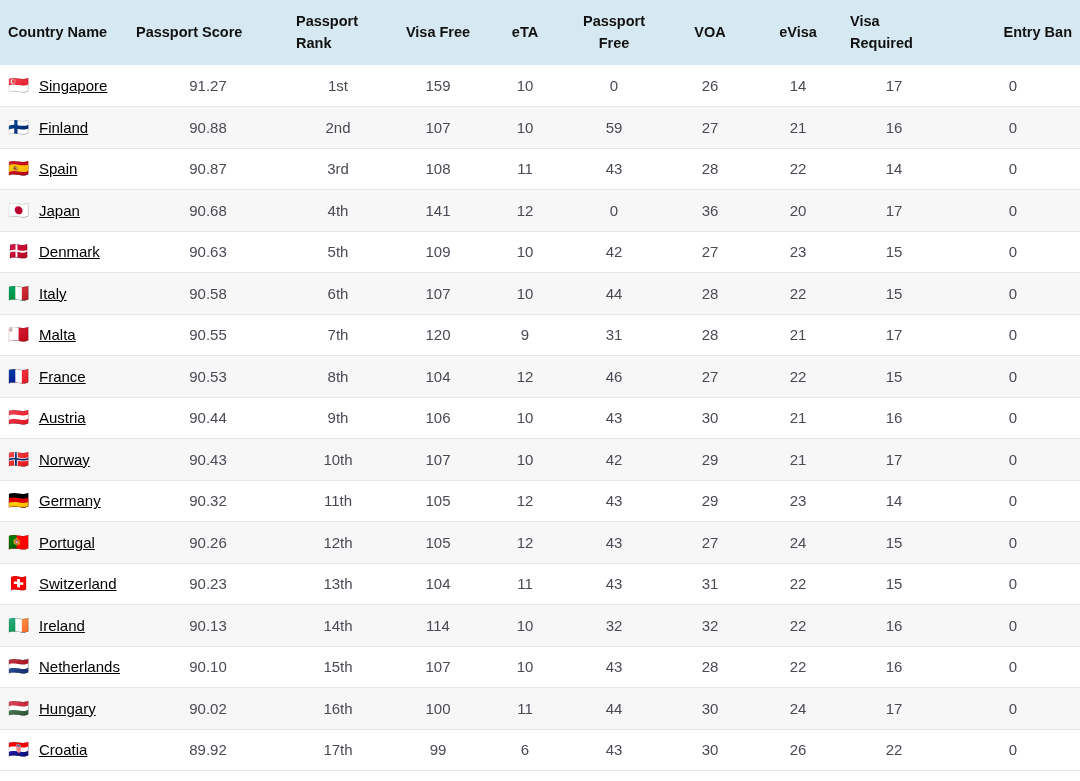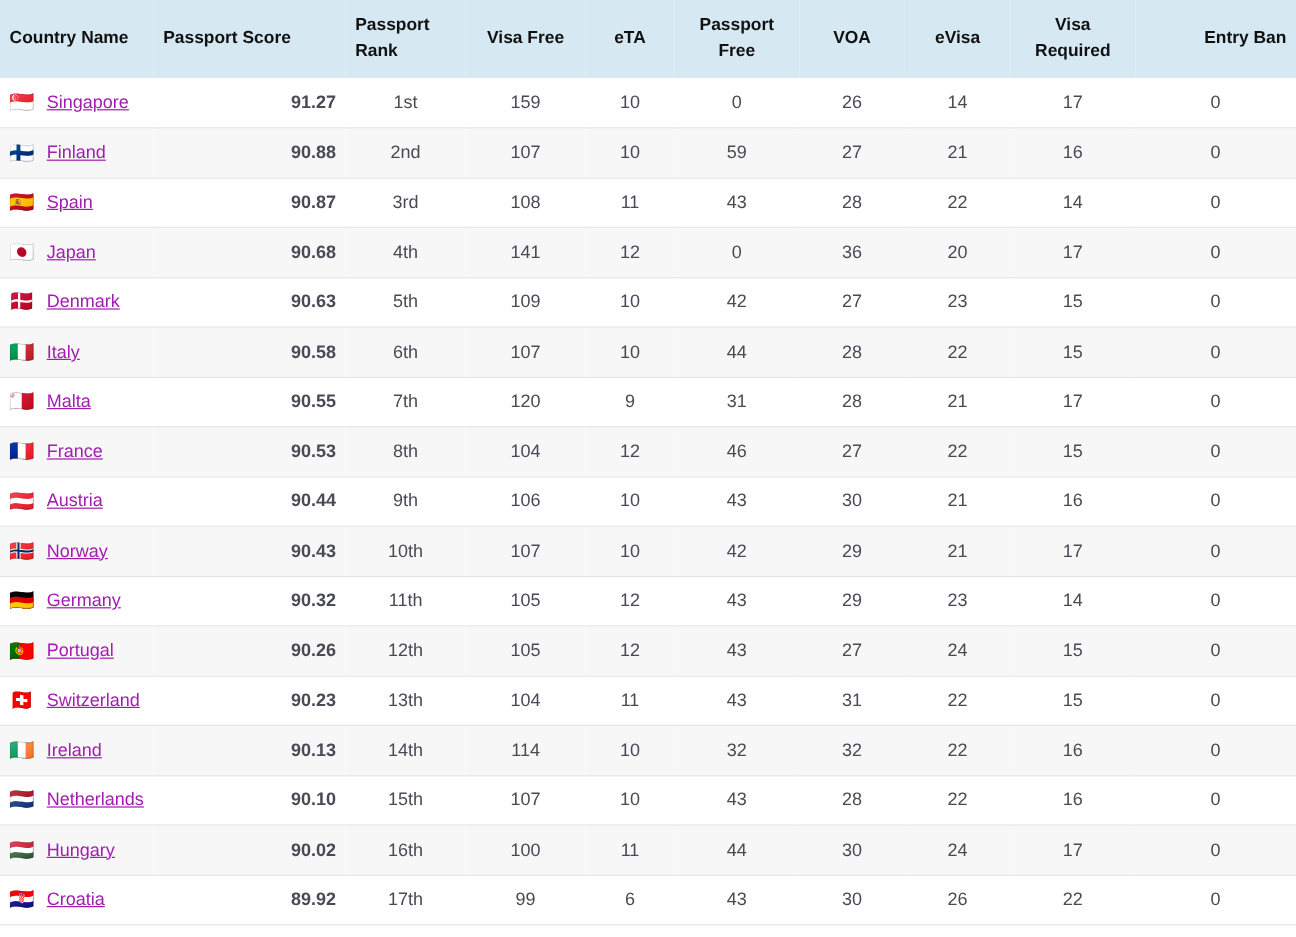--- a/index.html
+++ b/index.html
@@ -30,56 +30,56 @@
     border: none;
   }
   th.col-country { text-align: left;  padding-left: 8px; width: 128px; }
   th.col-score   { text-align: left;  padding-left: 10px; width: 160px; }
   th.col-rank    { text-align: left; width: 100px; }
   th.col-visafree{ text-align: center; width: 100px; }
   th.col-eta     { text-align: center; width: 74px; }
   th.col-pfree   { text-align: center; width: 104px; }
   th.col-voa     { text-align: center; width: 88px; margin-top: 27px; }
   th.col-evisa   { text-align: center; width: 88px; }
-  th.col-vreq    { text-align: center; width: 104px; }
+  th.col-vreq    { text-align: left; width: 104px; }
   th.col-ban     { text-align: right; width: 134px; }
 
   #passport-table tbody tr {
     height: 41.5px;
     border-bottom: 1px solid #e6e6e6;
   }
   #passport-table tbody tr.alt { background: #f7f7f7; }
   #passport-table tbody tr.plain { background: #ffffff; }
 
   #passport-table tbody td {
     font-size: 15px;
     color: #4a4a55;
     padding: 0 8px;
     vertical-align: middle;
     border: none;
   }
   td.c-country { text-align: left; padding-left: 8px; white-space: nowrap; }
-  td.c-score   { text-align: right; padding-left: 10px; color: #333a40; font-weight: bold; }
+  td.c-score   { text-align: center; padding-left: 10px; color: #333a40; }
   td.c-num     { text-align: center; }
 
   .country-cell {
     display: flex;
     align-items: center;
     gap: 9px;
   }
   .flag {
     font-size: 17px;
     line-height: 1;
     flex: 0 0 auto;
     display: inline-block;
     width: 22px;
     text-align: left;
   }
   .country-link {
-    color: #a21caf;
+    color: #000000;
     text-decoration: underline;
     font-size: 15px;
     cursor: pointer;
   }
 </style>
 </head>
 <body>
 
 <table id="passport-table">
   <thead>

